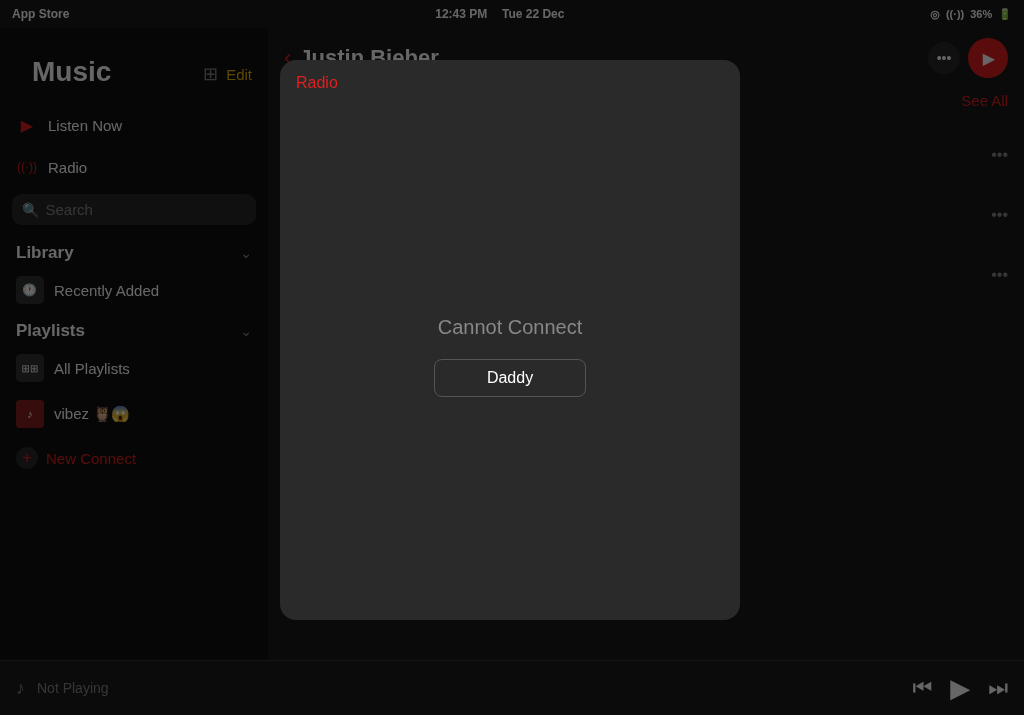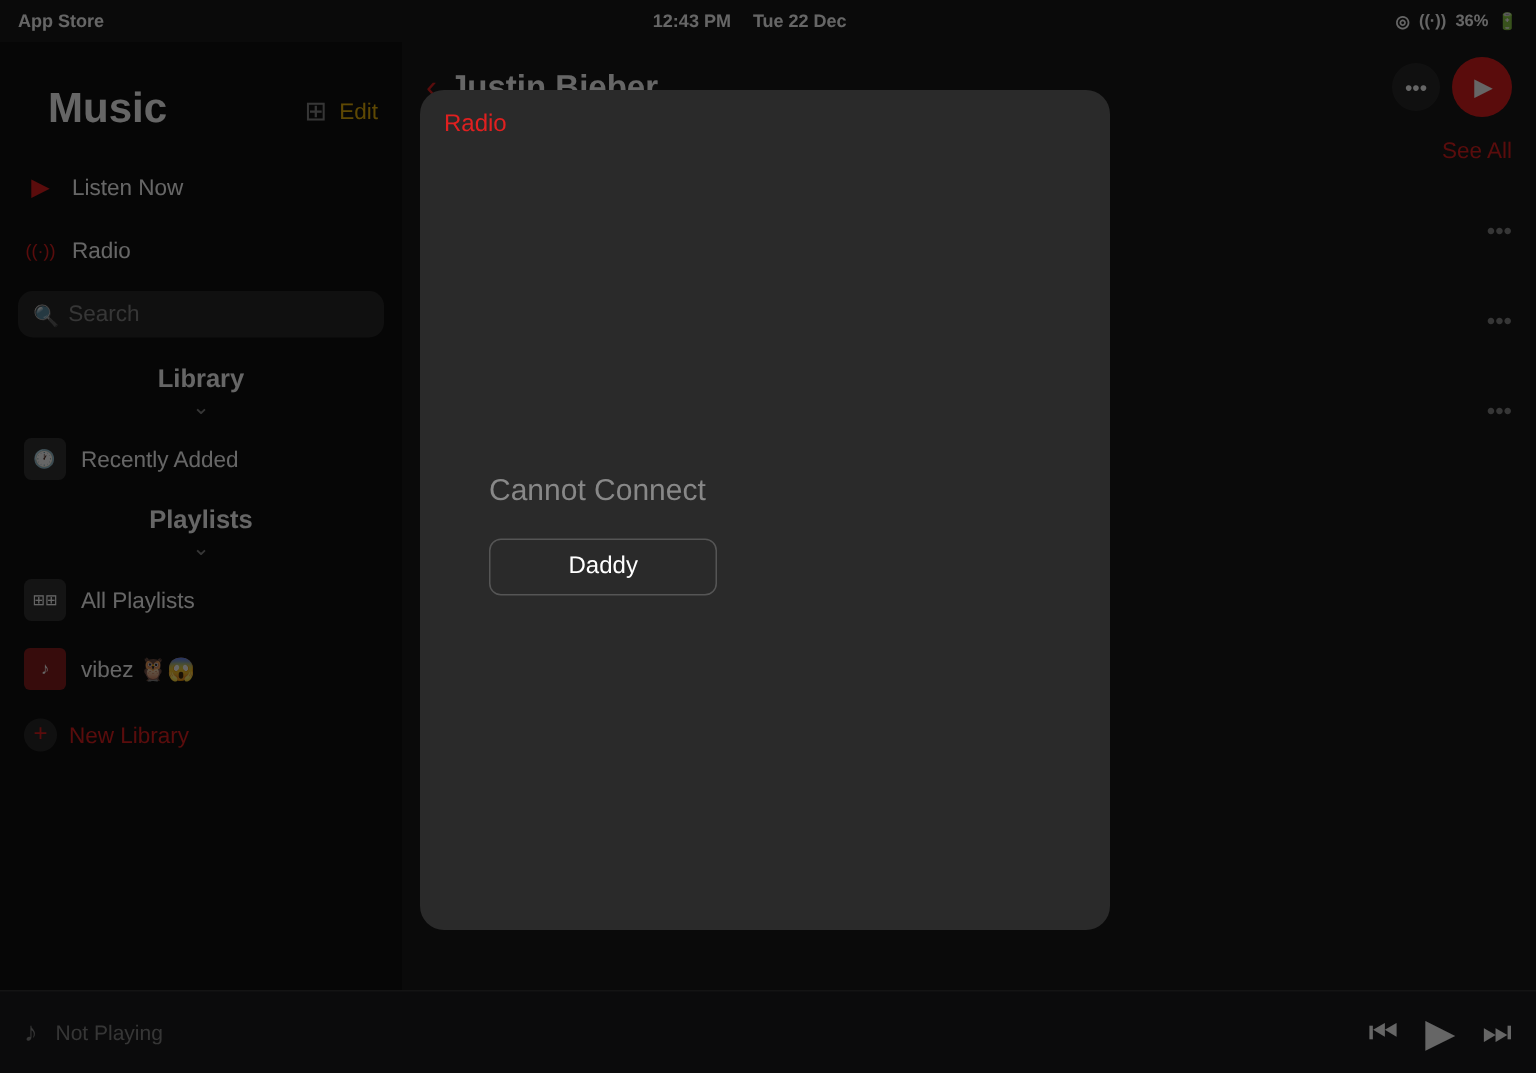--- a/index.html
+++ b/index.html
@@ -75,21 +75,20 @@
       cursor: pointer;
     }
     .search-bar-icon { color: #888; font-size: 14px; }
     .search-bar-text { color: #888; font-size: 15px; }
 
     .section-header {
       display: flex;
       align-items: center;
       justify-content: space-between;
       padding: 8px 16px 4px;
-      flex-direction: column;
     }
     .section-header-title {
       font-size: 17px;
       font-weight: 600;
     }
     .section-chevron {
       color: #888;
       font-size: 14px;
     }
 
@@ -261,24 +260,23 @@
       color: #e02020;
       font-size: 16px;
       cursor: pointer;
       background: none;
       border: none;
     }
     .modal-body {
       flex: 1;
       display: flex;
       flex-direction: column;
-      align-items: flex-start;
+      align-items: center;
       justify-content: center;
       gap: 20px;
-      padding-left: 46px;
     }
     .modal-error-text {
       font-size: 20px;
       color: #888;
       font-weight: 400;
     }
     .modal-retry-btn {
       border: 1px solid #555;
       background: transparent;
       color: #fff;
@@ -367,21 +365,21 @@
     <span>All Playlists</span>
   </div>
 
   <div class="sidebar-item">
     <div class="playlist-thumb" style="background:#8B2020;">♪</div>
     <span>vibez 🦉😱</span>
   </div>
 
   <div class="new-playlist-btn">
     <div class="new-playlist-plus">+</div>
-    <span>New Library</span>
+    <span>New Connect</span>
   </div>
 </div>
 
 <div class="main-content">
   <div class="main-header">
     <span class="back-btn">‹</span>
     <span class="main-title">Justin Bieber</span>
     <div class="more-btn">
       <span style="font-size:14px;">•••</span>
     </div>

